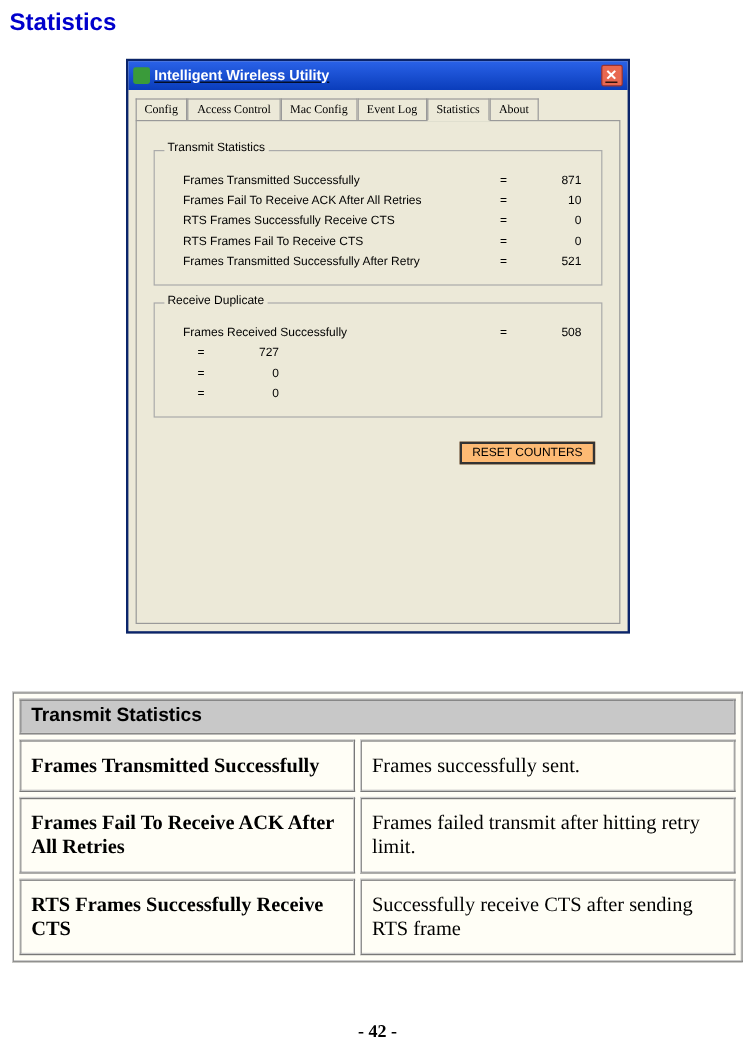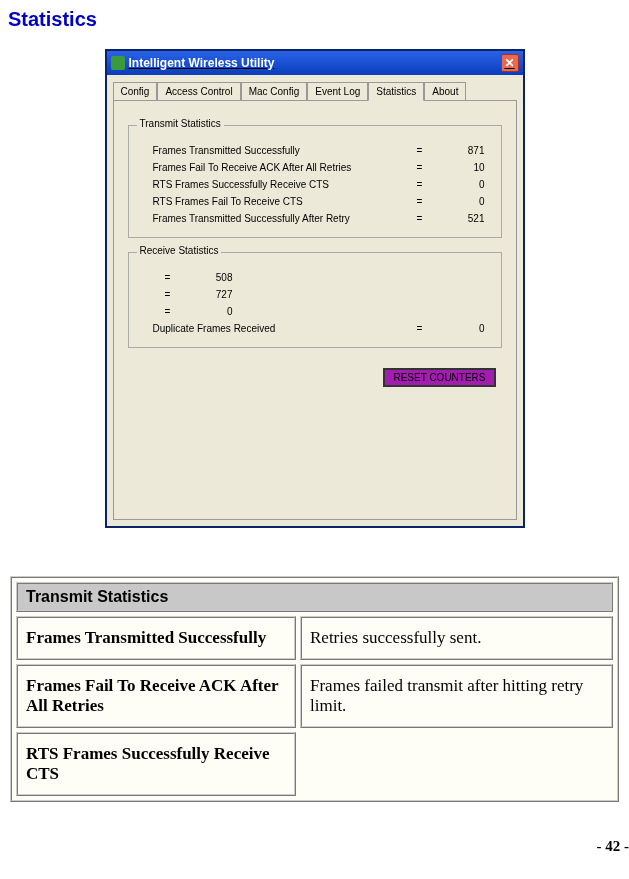--- a/index.html
+++ b/index.html
@@ -62,20 +62,21 @@
       gap: 0;
     }
     .tab {
       border: 1px solid #999;
       border-bottom: none;
       padding: 3px 7px;
       font-size: 10px;
       background: #ece9d8;
       position: relative;
       top: 1px;
+      font-family: Liberation Serif, serif;
     }
     .tab.active {
       background: #ece9d8;
       z-index: 2;
       border-bottom: 1px solid #ece9d8;
     }
     .tab-content {
       border: 1px solid #999;
       margin: 0 6px 6px 6px;
       padding: 18px 10px 10px 10px;
@@ -101,21 +102,21 @@
       display: flex;
       font-size: 10px;
       padding: 3px 10px 3px 18px;
       align-items: center;
     }
     .stat-label { flex: 1; }
     .stat-eq { width: 30px; text-align: center; }
     .stat-val { width: 50px; text-align: right; }
     .reset-btn {
       border: 2px solid #333;
-      background: #a21caf;
+      background: #fdba74;
       font-size: 10px;
       padding: 2px 8px;
       float: right;
       margin: 6px 10px 0 0;
     }
     .def-table {
       margin: 48px 10px 0 10px;
       border: 2px ridge #ccc;
       background: #fffef6;
     }
@@ -140,23 +141,23 @@
     }
     .def-cell.left {
       width: 280px;
       font-weight: bold;
     }
     .def-cell.right {
       flex: 1;
     }
     .page-num {
       position: absolute;
-      bottom: 24px;
+      bottom: 10px;
       left: 0; right: 0;
-      text-align: right;
+      text-align: center;
       font-family: "Times New Roman", serif;
       font-weight: bold;
       font-size: 15px;
       margin-top: 47px;
     }
   </style>
 </head>
 <body>
 
 <div class="page-title">Statistics</div>
@@ -198,51 +199,52 @@
           <span class="stat-eq">=</span>
           <span class="stat-val">0</span>
         </div>
       <div class="stat-row">
           <span class="stat-label">Frames Transmitted Successfully After Retry</span>
           <span class="stat-eq">=</span>
           <span class="stat-val">521</span>
         </div>
     </div>
     <div class="group">
-      <span class="group-title">Receive Statistics</span>
-      <div class="stat-row">
+      <span class="group-title">Receive Duplicate</span>
+      <div class="stat-row">
+          <span class="stat-label">Frames Received Successfully</span>
           <span class="stat-eq">=</span>
           <span class="stat-val">508</span>
         </div>
       <div class="stat-row">
           <span class="stat-eq">=</span>
           <span class="stat-val">727</span>
         </div>
       <div class="stat-row">
           <span class="stat-eq">=</span>
           <span class="stat-val">0</span>
         </div>
       <div class="stat-row">
-          <span class="stat-label">Duplicate Frames Received</span>
           <span class="stat-eq">=</span>
           <span class="stat-val">0</span>
         </div>
     </div>
     <button class="reset-btn">RESET COUNTERS</button>
   </div>
 </div>
 
 <div class="def-table">
   <div class="def-header">Transmit Statistics</div>
   <div class="def-row">
     <div class="def-cell left">Frames Transmitted Successfully</div>
-    <div class="def-cell right">Retries successfully sent.</div>
+    <div class="def-cell right">Frames successfully sent.</div>
   </div>
   <div class="def-row">
     <div class="def-cell left">Frames Fail To Receive ACK After All Retries</div>
     <div class="def-cell right">Frames failed transmit after hitting retry limit.</div>
   </div>
   <div class="def-row">
     <div class="def-cell left">RTS Frames Successfully Receive CTS</div>
+    <div class="def-cell right">Successfully receive CTS after sending RTS frame</div>
   </div>
 </div>
 
 <div class="page-num">- 42 -</div>
 
 </body></html>

